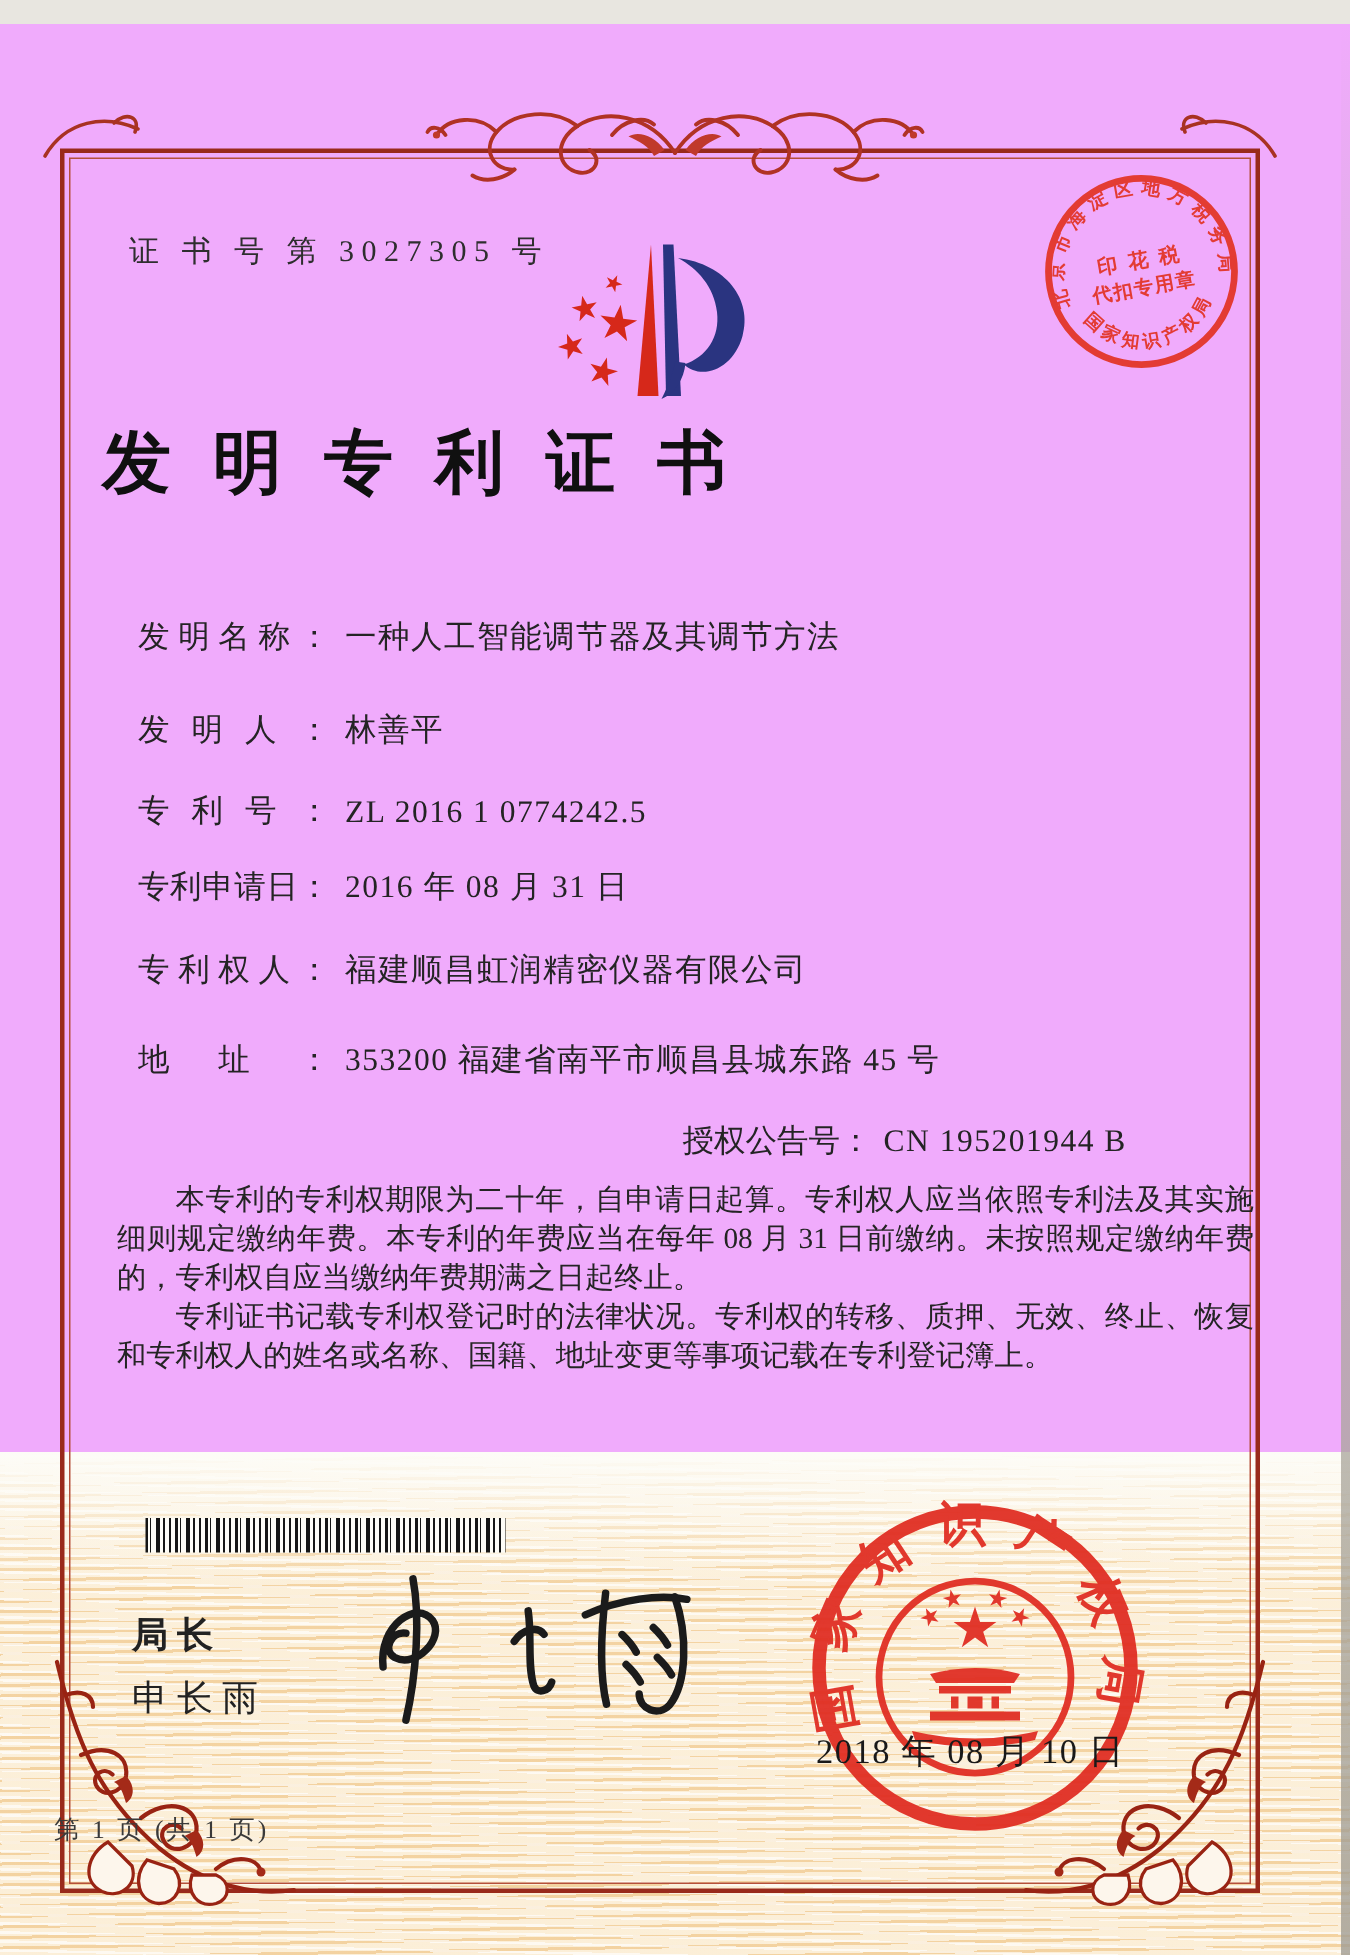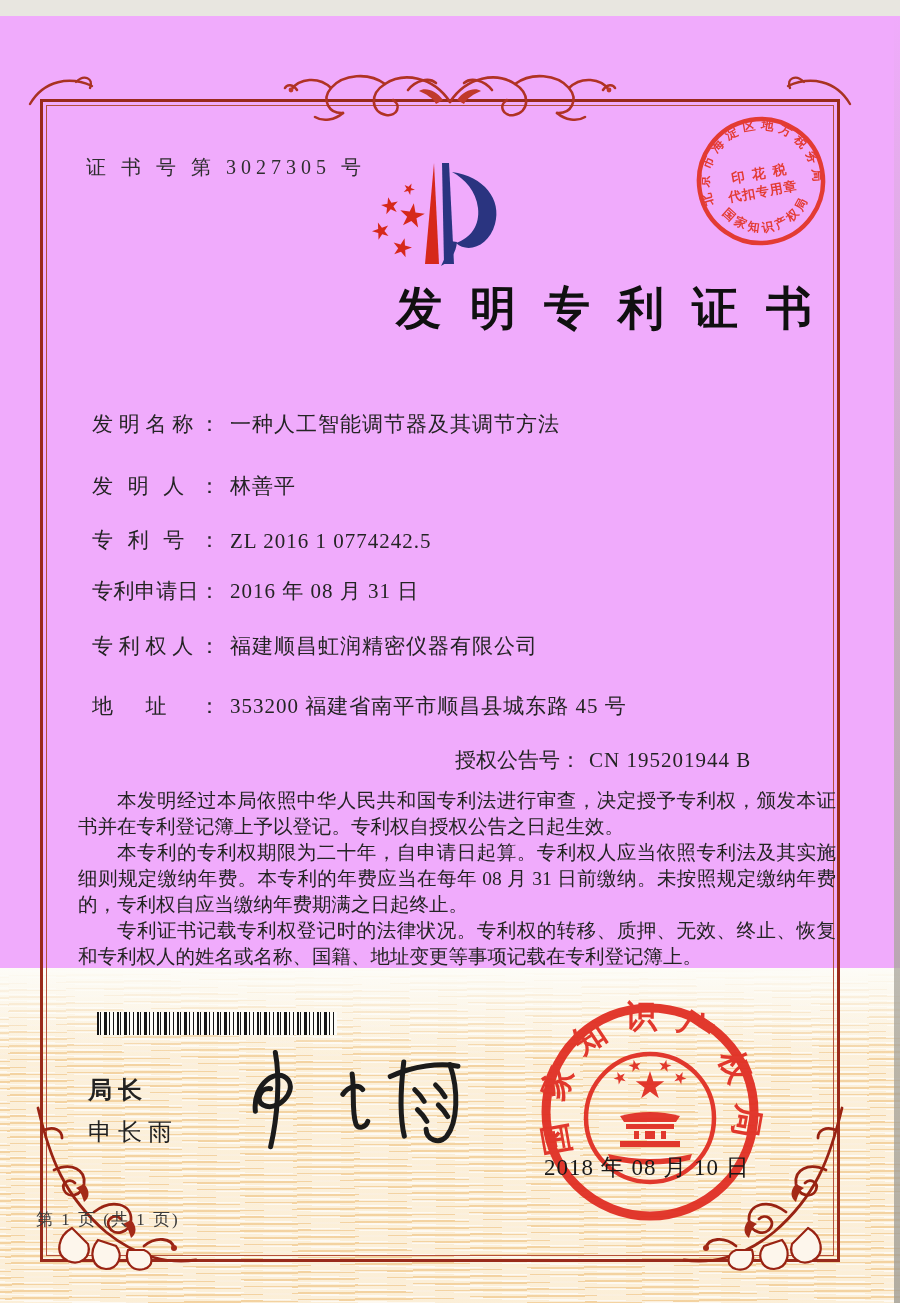--- a/index.html
+++ b/index.html
@@ -29,21 +29,21 @@
     position:absolute; left:40px; top:83px; right:60px; bottom:57px;
     border:3px solid #992a1b;
   }
   .frame-inner { position:absolute; inset:3px; border:1px solid #b5503a; }
 
   .cert-no {
     position:absolute; left:86px; top:138px;
     font-size:20px; letter-spacing:5px; color:#2e2e2e; white-space:pre;
   }
   .doc-title {
-    position:absolute; left:40px; right:60px; top:262px; text-align:right;
+    position:absolute; left:40px; right:60px; top:262px; text-align:left;
     font-size:46px; font-weight:bold; color:#101010;
     letter-spacing:28px; text-indent:28px; white-space:nowrap;
   }
 
   .field-row { position:absolute; left:92px; font-size:21px; color:#242424; white-space:nowrap; }
   .field-row .lbl {
     display:inline-block; width:128px; vertical-align:bottom;
     text-align:justify; text-align-last:justify; white-space:normal;
   }
   .field-row .val { margin-left:10px; letter-spacing:1px; }
@@ -223,21 +223,20 @@
     <span class="lbl">专利权人：</span><span class="val">福建顺昌虹润精密仪器有限公司</span>
   </div>
   <div class="field-row" style="top:676px">
     <span class="lbl">地址：</span><span class="val">353200 福建省南平市顺昌县城东路 45 号</span>
   </div>
   <div class="grant-no">
     <span>授权公告号：</span><span class="val">CN 195201944 B</span>
   </div>
 
   <div class="body-text">
-    <p>本发明经过本局依照中华人民共和国专利法进行审查，决定授予专利权，颁发本证书并在专利登记簿上予以登记。专利权自授权公告之日起生效。</p>
     <p>本专利的专利权期限为二十年，自申请日起算。专利权人应当依照专利法及其实施细则规定缴纳年费。本专利的年费应当在每年 08 月 31 日前缴纳。未按照规定缴纳年费的，专利权自应当缴纳年费期满之日起终止。</p>
     <p>专利证书记载专利权登记时的法律状况。专利权的转移、质押、无效、终止、恢复和专利权人的姓名或名称、国籍、地址变更等事项记载在专利登记簿上。</p>
   </div>
 
   <div class="barcode"></div>
 
   <div class="signer-role">局长</div>
   <div class="signer-name">申长雨</div>
 
   <svg class="signature" width="250" height="135" viewBox="0 0 250 135">

